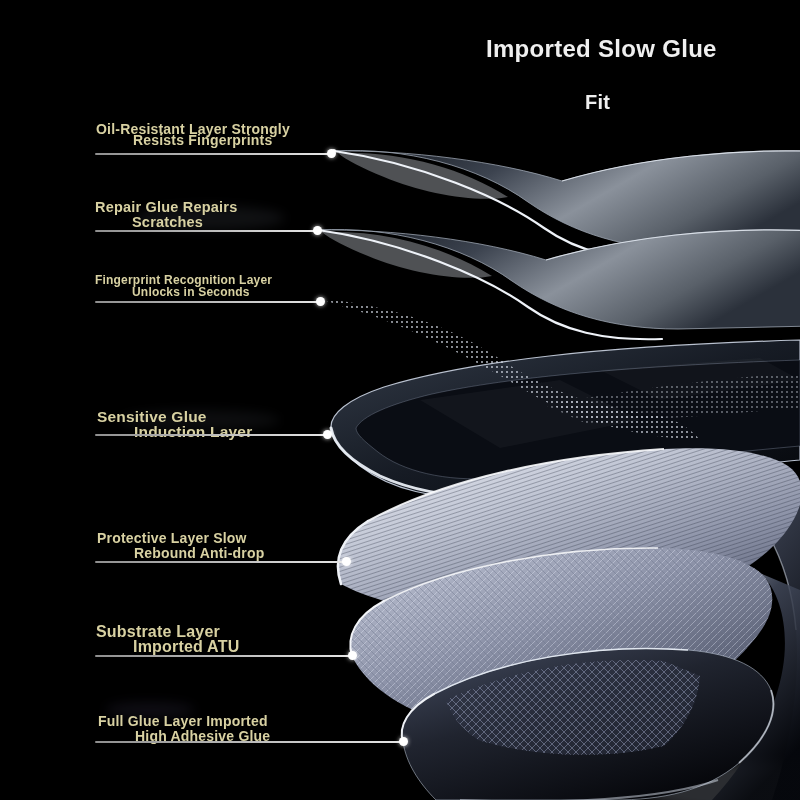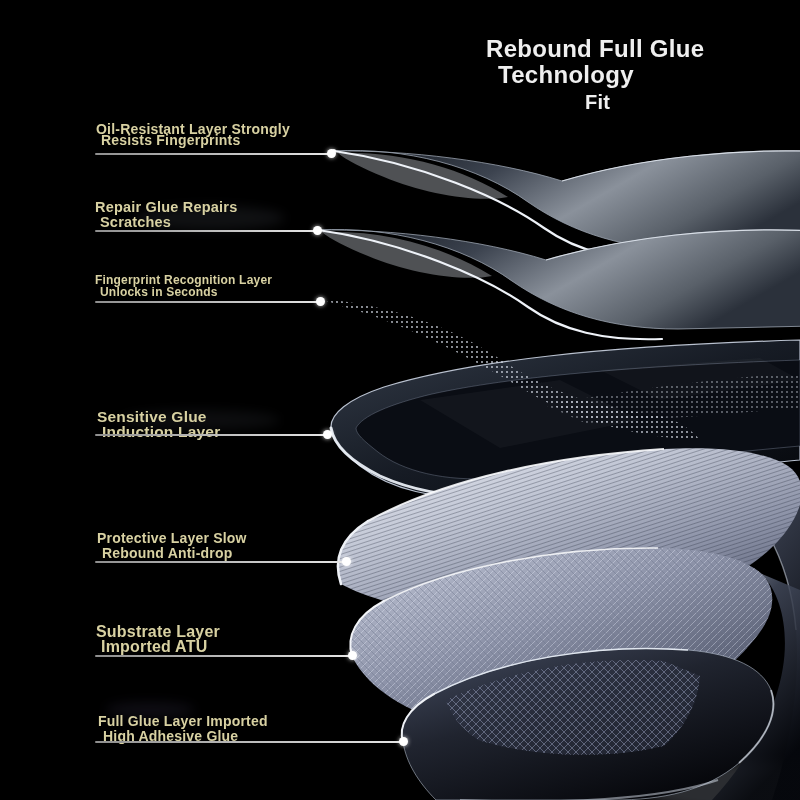--- a/index.html
+++ b/index.html
@@ -12,21 +12,21 @@
   }
   #art{position:absolute;inset:0;}
   
   .heading{position:absolute;color:var(--heading);font-weight:bold;white-space:nowrap;}
   #title{left:486px;top:36px;font-size:24px;line-height:26px;letter-spacing:.3px;}
   #title .l2{padding-left:12px;}
   #subtitle{left:576px;top:92px;font-size:20px;line-height:21px;letter-spacing:.3px;}
   #subtitle .l2{padding-left:9px;}
   
   .annotation{position:absolute;color:var(--label);font-weight:bold;white-space:nowrap;}
-  .annotation .t2{padding-left:5px;}
+  .annotation .t2{padding-left:5px;margin-left:32px;}
   .leader{position:absolute;height:2px;border-radius:1px;
     background:linear-gradient(90deg,#8f8f8f,#e6e6e6);}
   .dot{position:absolute;width:9px;height:9px;border-radius:50%;background:var(--dot);
     box-shadow:0 0 4px rgba(255,255,255,.8);}
   .txt{position:absolute;}
   
   #a1 .txt{left:96px;top:124px;font-size:14px;line-height:11px;letter-spacing:.2px;}
   #a1 .leader{left:95px;top:153px;width:236px;}
   #a1 .dot{left:327px;top:149px;}
   #a2 .txt{left:95px;top:200px;font-size:14.5px;line-height:15px;letter-spacing:.2px;}
@@ -162,22 +162,21 @@
       <path d="M446,700 C510,670 588,656 664,661 L700,676 C698,702 686,726 664,746 C604,760 534,757 478,740 C460,727 450,714 446,700 Z" fill="#2e3445" opacity="0.6"></path>
       <path d="M446,700 C510,670 588,656 664,661 L700,676 C698,702 686,726 664,746 C604,760 534,757 478,740 C460,727 450,714 446,700 Z" fill="url(#honey)" opacity="0.95"></path>
       <path d="M434,694 C498,660 598,643 688,650" fill="none" stroke="#dfe5ee" stroke-width="1.5"></path>
       <path d="M403,742 C398,726 408,708 434,694" fill="none" stroke="#eef1f6" stroke-width="2" stroke-linecap="round"></path>
       <path d="M739,763 C767,738 779,712 771,690" fill="none" stroke="rgba(230,236,246,0.6)" stroke-width="2"></path>
       <path d="M460,800 C560,804 660,800 718,780" fill="none" stroke="rgba(220,228,240,0.5)" stroke-width="2"></path>
     </g>
   </svg>
 
   <div id="title" class="heading">
-    <div class="l1">Rebound Full Glue</div>
-    <div class="l2">Technology</div>
+    <div class="l1">Imported Slow Glue</div>
   </div>
   <div id="subtitle" class="heading">
     <div class="l2">Fit</div>
   </div>
 
   <div id="a1" class="annotation">
     <div class="txt">
       <div class="t1">Oil-Resistant Layer Strongly</div>
       <div class="t2">Resists Fingerprints</div>
     </div>

